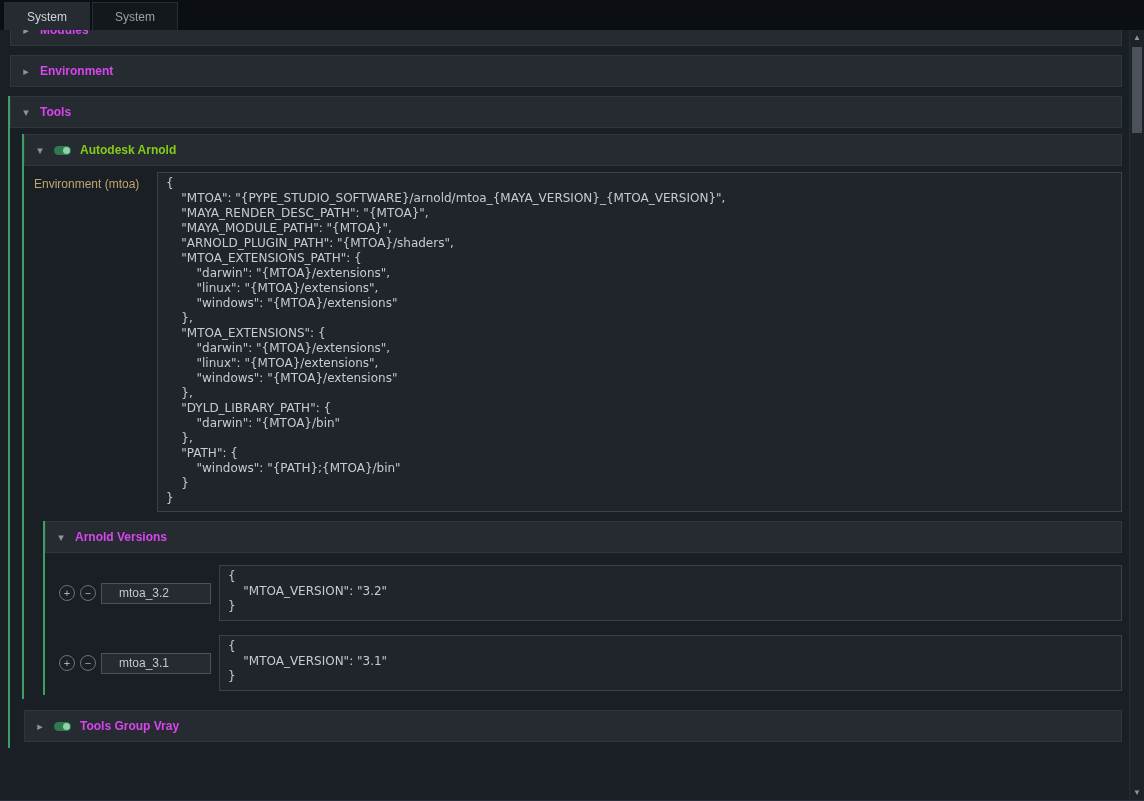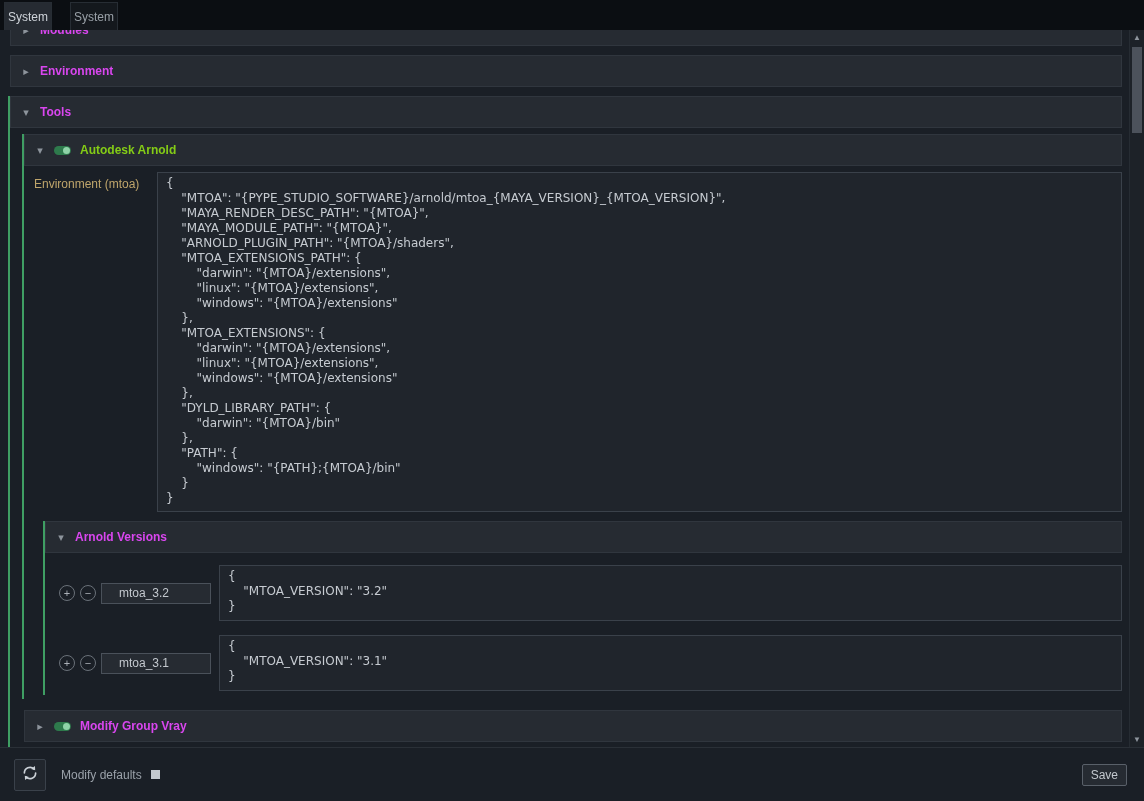--- a/index.html
+++ b/index.html
@@ -6,22 +6,22 @@
   html, body { margin: 0; padding: 0; }
   body {
     width: 1144px; height: 801px; overflow: hidden;
     background: #101419; color: #9aa1a9;
     font-family: "Liberation Sans", "DejaVu Sans", sans-serif; font-size: 12px;
   }
   .app { width: 1144px; height: 801px; display: flex; flex-direction: column; background: #1a1f26; }
 
   
   .tabbar { flex: 0 0 30px; background: #0b0e12; display: flex; align-items: flex-end; padding-left: 4px; }
-  .tab { padding: 7px 3px 6px; color: #99a0a7; background: #14181d; border: 1px solid #272d34;
-         border-bottom: none; margin-right: 18px; cursor: pointer; }
+  .tab { padding: 7px 22px 6px; color: #99a0a7; background: #14181d; border: 1px solid #272d34;
+         border-bottom: none; margin-right: 2px; cursor: pointer; }
   .tab.active { background: #262b32; color: #ced3d9; }
 
   
   .content-wrap { position: relative; flex: 1 1 auto; min-height: 0; border-bottom: 1px solid #2a3037; }
   .content { position: absolute; top: 0; left: 0; right: 15px; bottom: 0; overflow: hidden; padding: 0 7px 0 8px; }
 
   .sec { border-left: 2px solid transparent; margin-top: 9px; }
   .sec.expanded { border-left-color: #3f9e63; }
   .sec.clipped { margin-top: -16px; }
   .sec-header { height: 32px; background: #262b32; border: 1px solid #30363e; display: flex;
@@ -169,45 +169,30 @@
                 </div>
               </div>
 
             </div>
           </div>
 
           <div class="sec" style="margin-top:11px;">
             <div class="sec-header">
               <span class="arrow">▸</span>
               <span class="toggle"></span>
-              <span class="sec-title">Modify Group Vray</span>
+              <span class="sec-title">Tools Group Vray</span>
             </div>
           </div>
 
         </div>
       </div>
 
     </div>
 
     <div class="scrollbar">
       <div class="sb-btn sb-up">▲</div>
       <div class="sb-thumb"></div>
       <div class="sb-btn sb-down">▼</div>
     </div>
   </div>
 
-  <div class="footer">
-    <div class="refresh-btn">
-      <span>
-        <svg width="18" height="18" viewBox="0 0 24 24" fill="none" stroke="#ccd2d8" stroke-width="2.2" stroke-linecap="round">
-          <path d="M4.5 12a7.5 7.5 0 0 1 12.8-5.3"></path>
-          <path d="M19.5 12a7.5 7.5 0 0 1-12.8 5.3"></path>
-          <polygon points="18.6,2.6 18.9,8.3 13.4,6.6" fill="#ccd2d8" stroke="none"></polygon>
-          <polygon points="5.4,21.4 5.1,15.7 10.6,17.4" fill="#ccd2d8" stroke="none"></polygon>
-        </svg>
-      </span>
-    </div>
-    <span class="modify-label">Modify defaults</span>
-    <span class="modify-box"></span>
-    <button class="save-btn">Save</button>
-  </div>
 
 </div>
 
 </body></html>

